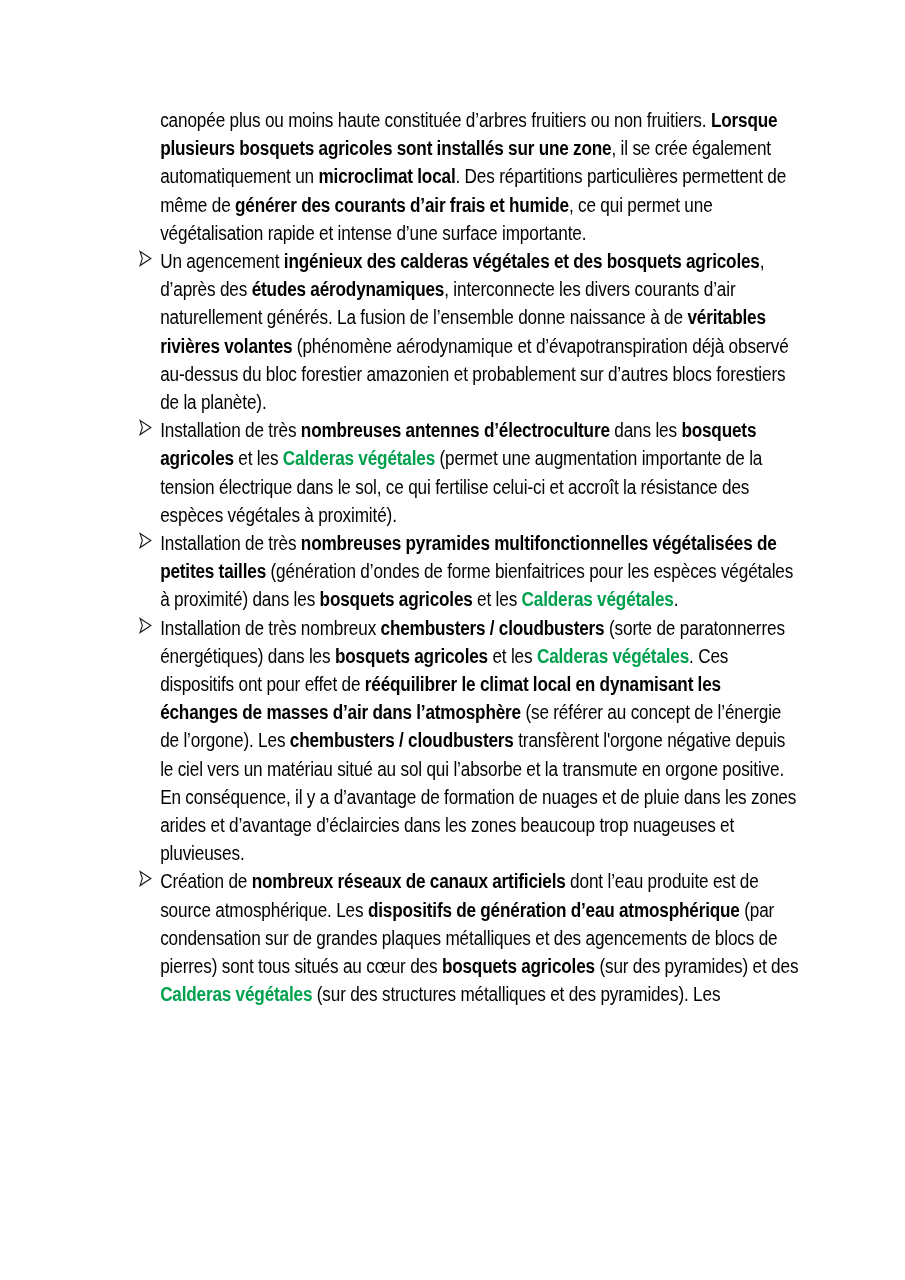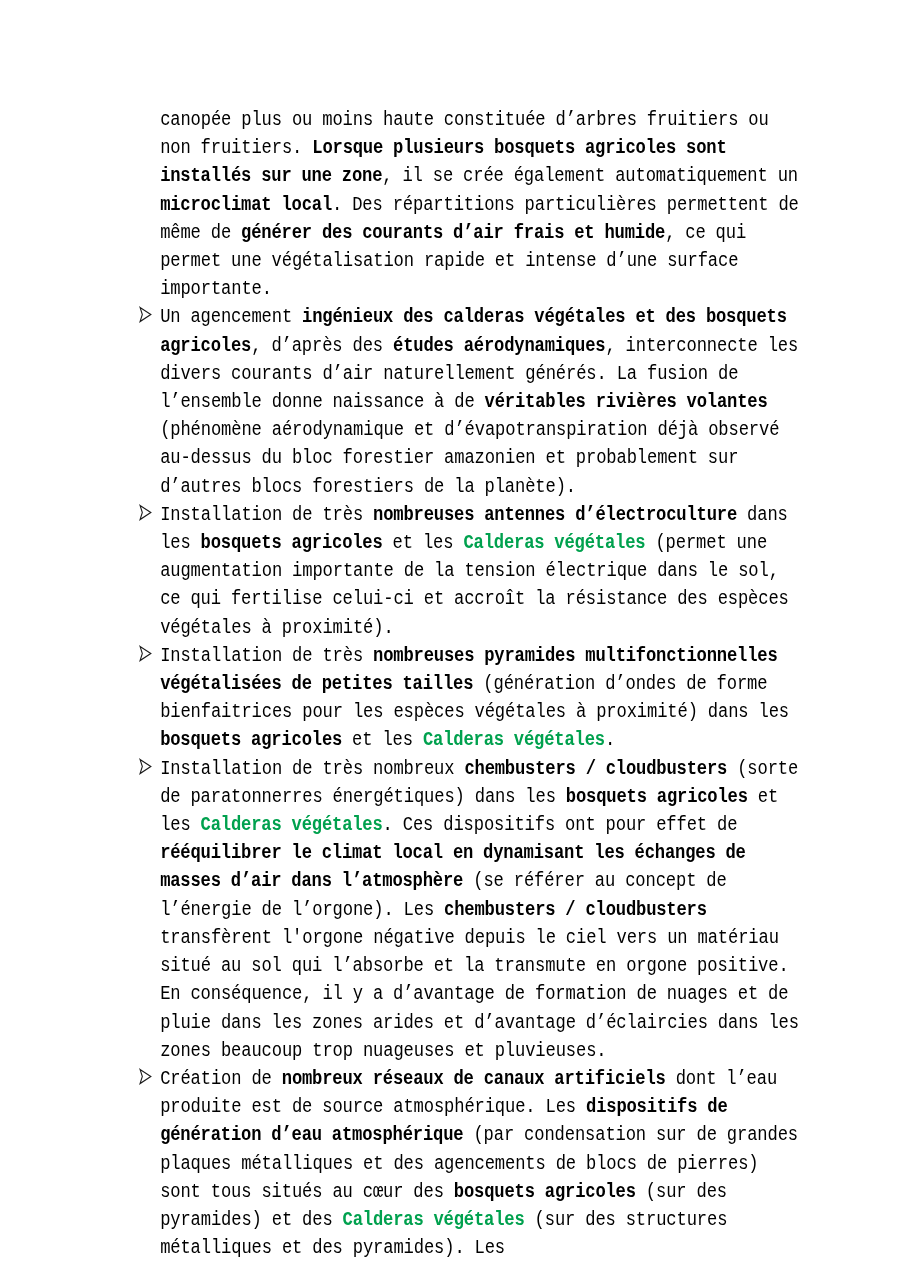--- a/index.html
+++ b/index.html
@@ -16,21 +16,20 @@
     color: #000000;
     -webkit-font-smoothing: antialiased;
   }
 
   #page {
     position: relative;
     width: 905px;
     height: 1280px;
     background: #ffffff;
     box-sizing: border-box;
-    font-family: Liberation Mono, monospace;
   }
 
   #content {
     position: absolute;
     left: 138px;
     top: 106px;
     width: 662px;
   }
 
   

